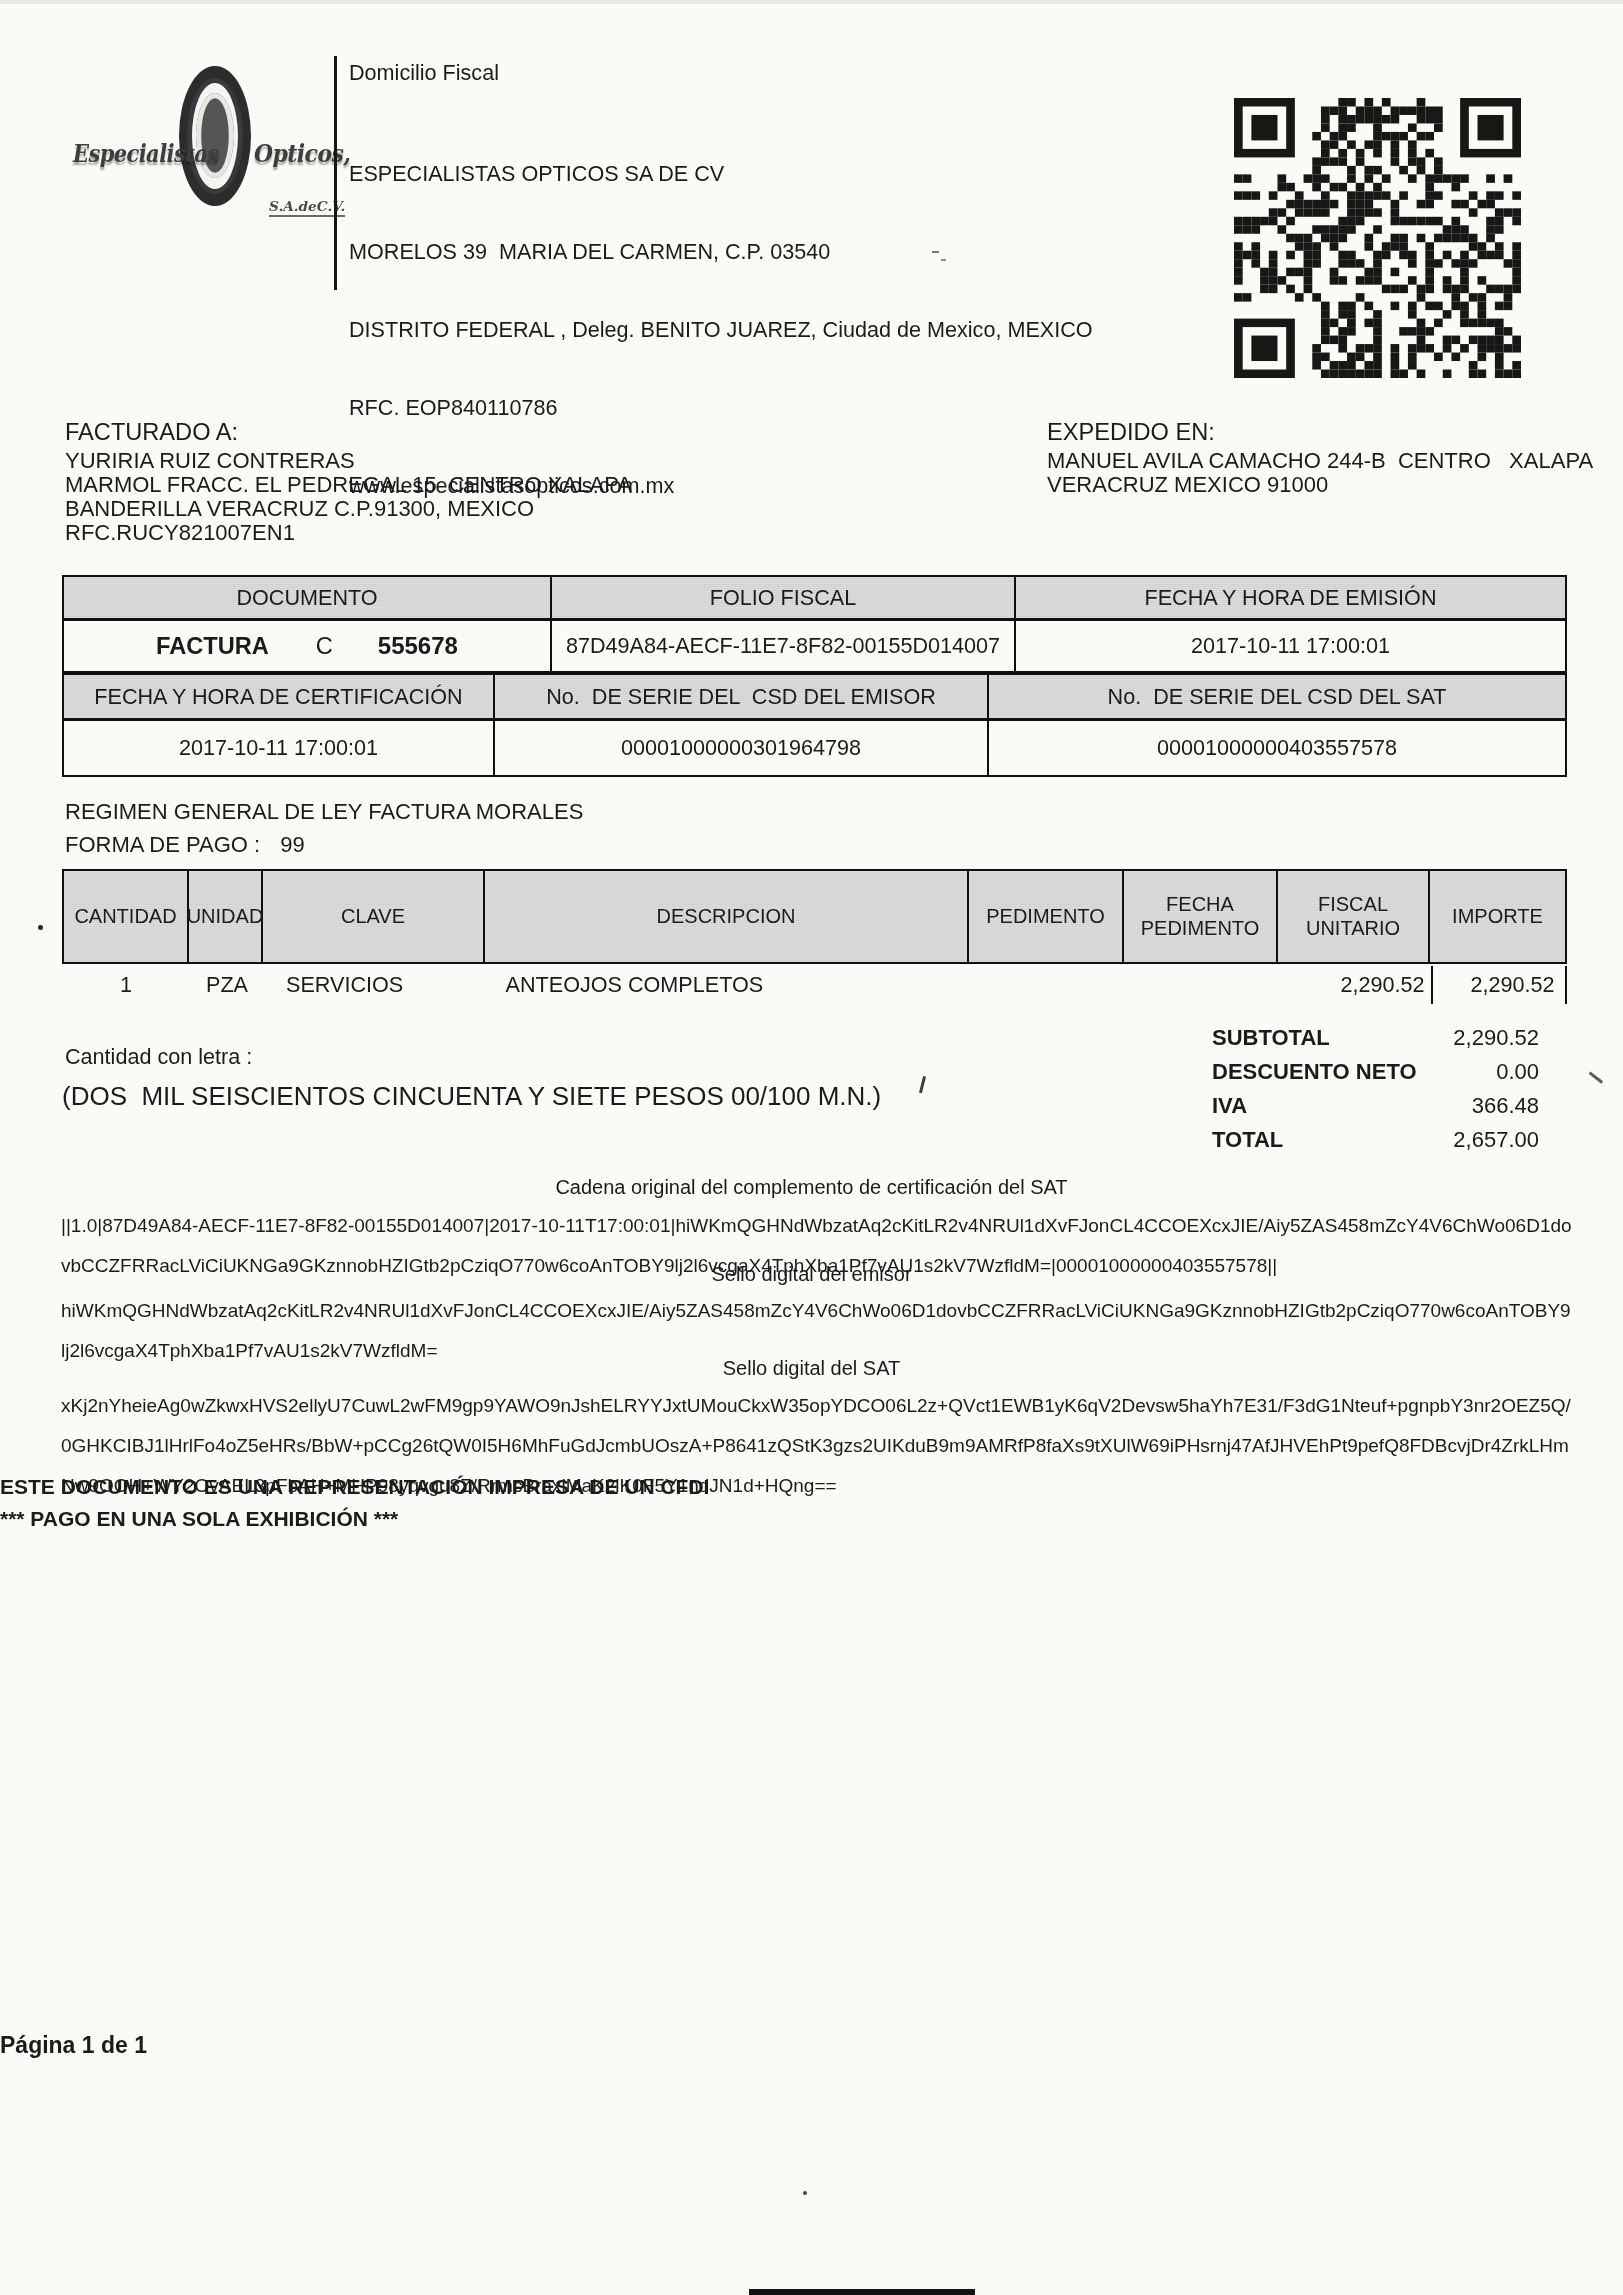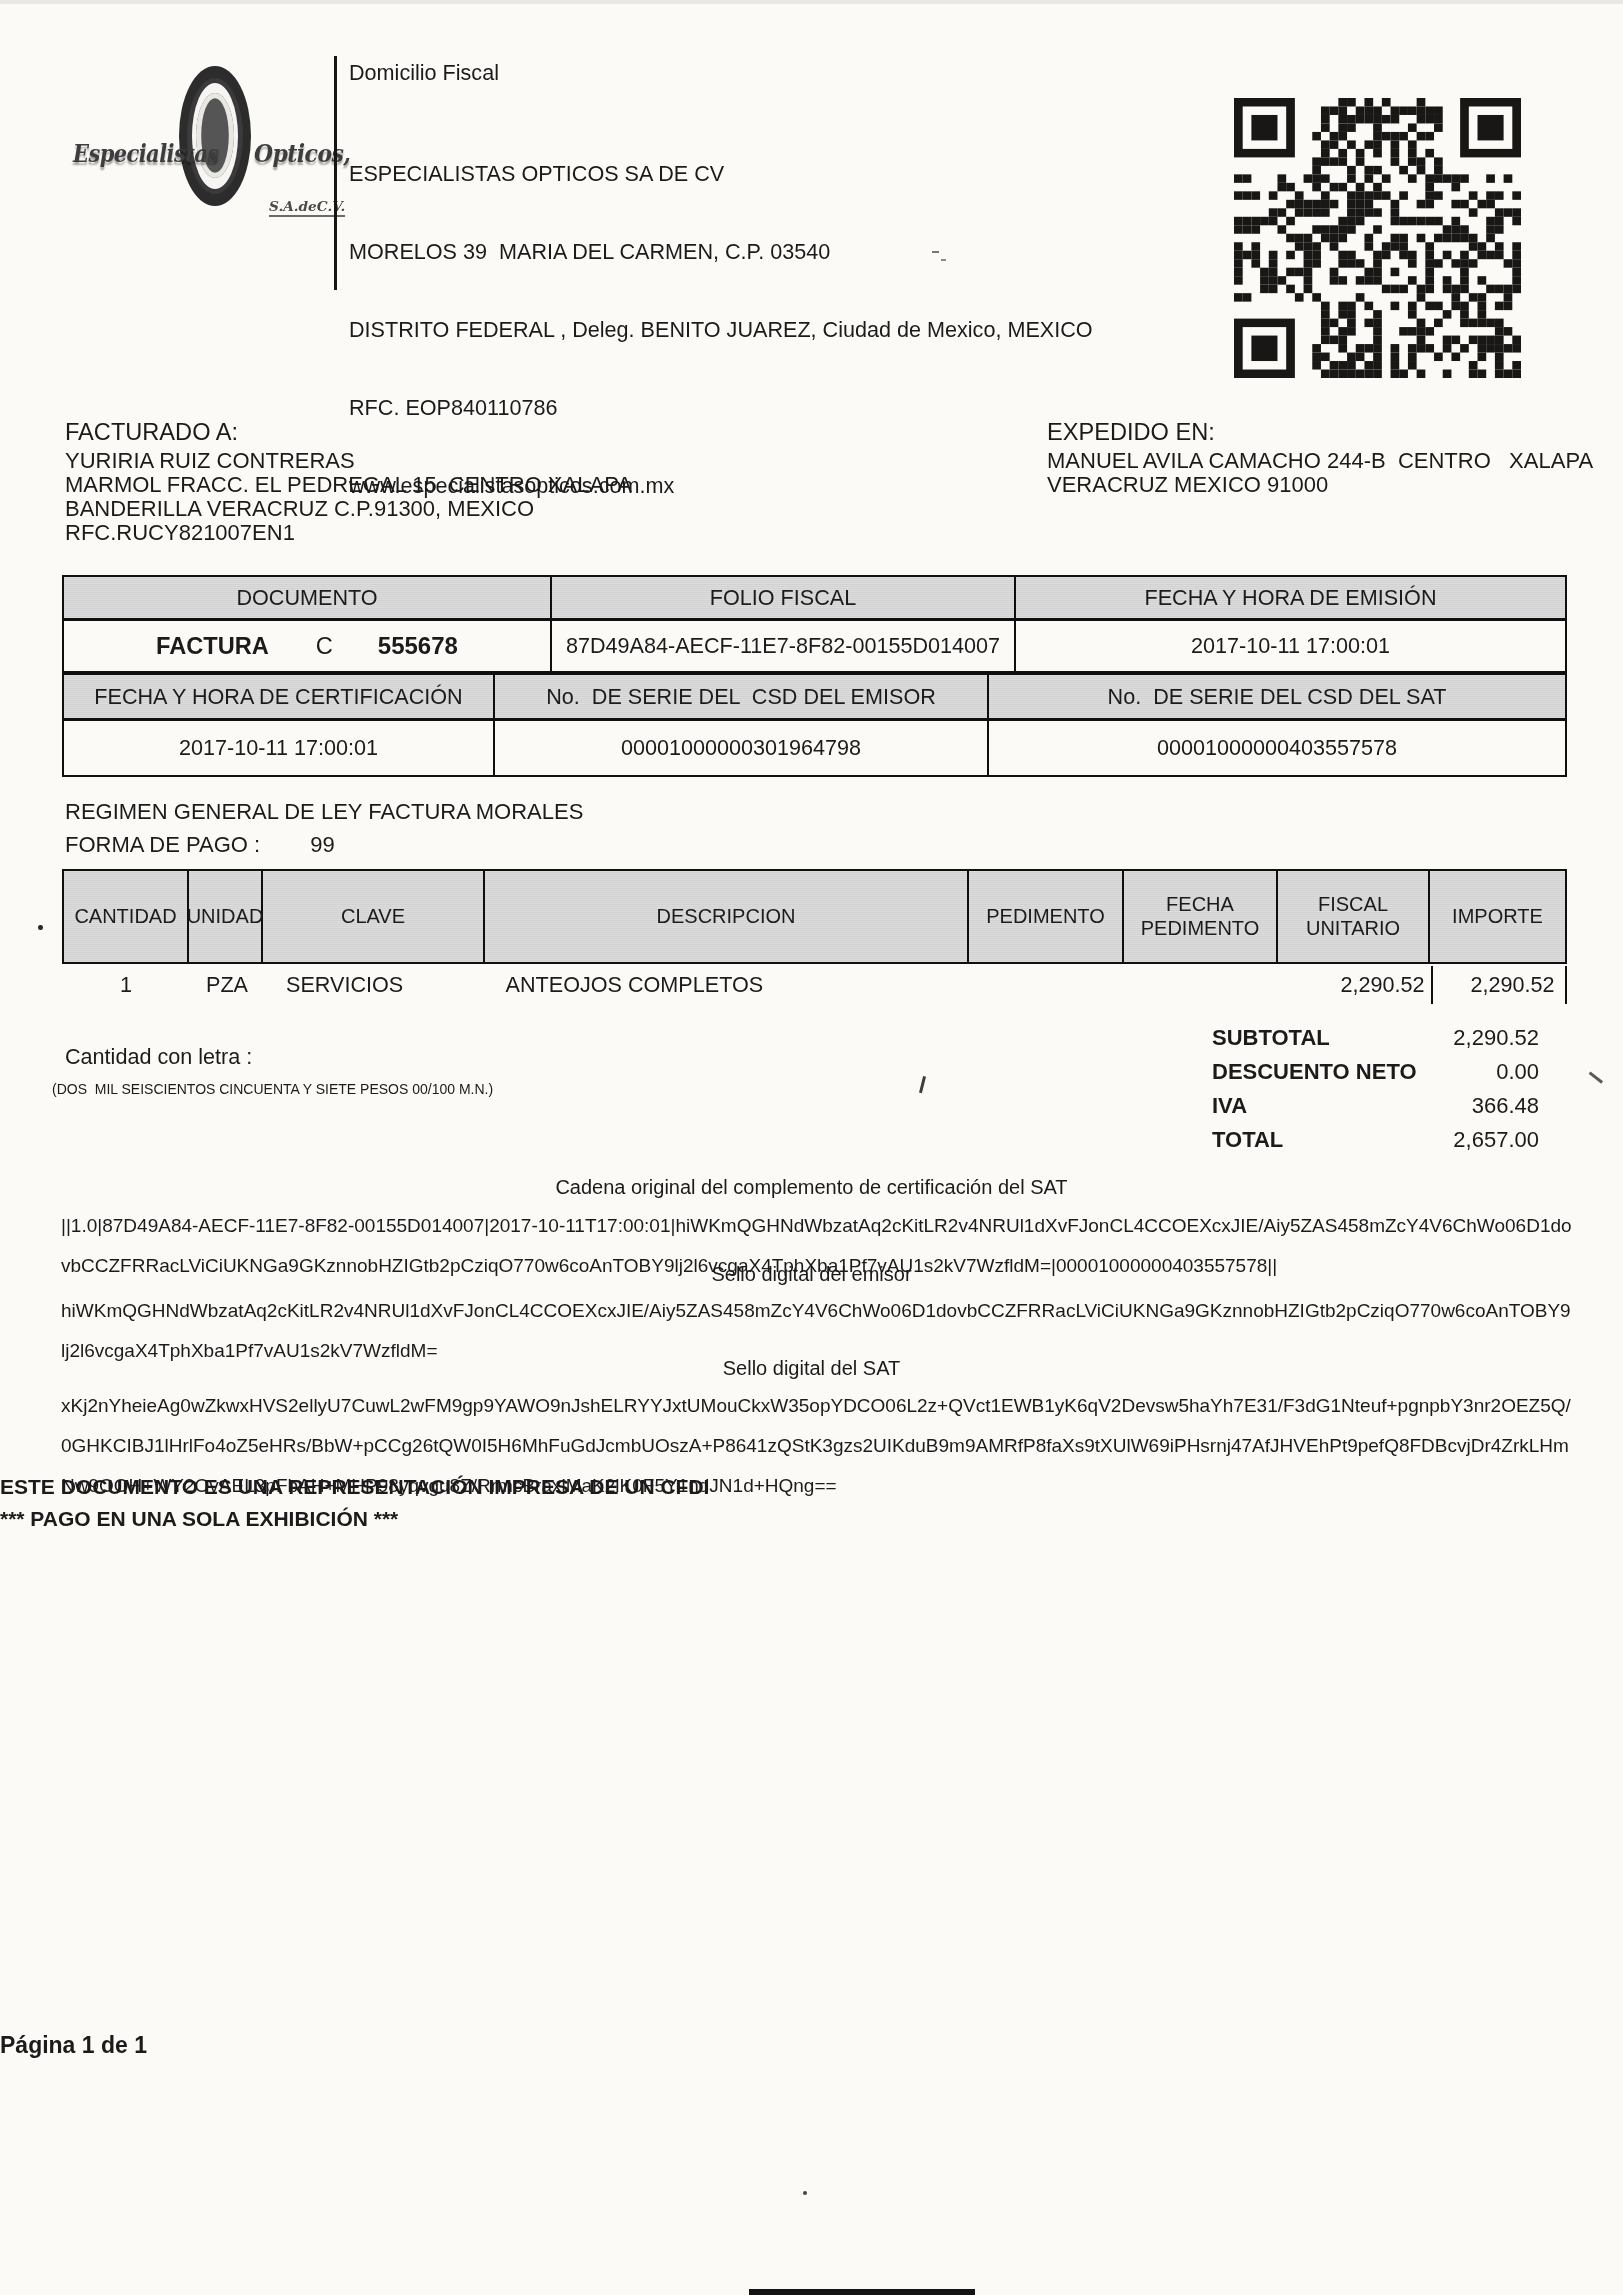--- a/index.html
+++ b/index.html
@@ -563,21 +563,21 @@
     <div class="row d2r">
       <div class="rB1">2017-10-11 17:00:01</div>
       <div class="rB2">00001000000301964798</div>
       <div class="rB3">00001000000403557578</div>
     </div>
   </div>
 
   <div class="abs" style="left:65px;top:799px;font-size:22px">REGIMEN GENERAL DE LEY FACTURA MORALES</div>
   <div class="abs" style="left:65px;top:832px;font-size:22px">
     <span>FORMA DE PAGO :</span>
-    <span style="margin-left:44px">99</span>
+    <span style="margin-left:14px">99</span>
   </div>
 
   <div class="items grey">
     <div class="ic1">CANTIDAD</div>
     <div class="ic2">UNIDAD</div>
     <div class="ic3">CLAVE</div>
     <div class="ic4">DESCRIPCION</div>
     <div class="ic5">PEDIMENTO</div>
     <div class="ic6">FECHA PEDIMENTO</div>
     <div class="ic7">FISCAL UNITARIO</div>
@@ -589,21 +589,21 @@
     <div class="dc2">PZA</div>
     <div class="dc3">SERVICIOS</div>
     <div class="dc4">ANTEOJOS COMPLETOS</div>
     <div class="dc5"></div>
     <div class="dc6"></div>
     <div class="dc7">2,290.52</div>
     <div class="dc8">2,290.52</div>
   </div>
 
   <div class="abs" style="left:65px;top:1044px;font-size:21.6px">Cantidad con letra :</div>
-  <div class="abs pre" style="left:52px;top:1081px;font-size:14px">(DOS  MIL SEISCIENTOS CINCUENTA Y SIETE PESOS 00/100 M.N.)</div>
+  <div class="abs pre" style="left:62px;top:1081px;font-size:26px">(DOS  MIL SEISCIENTOS CINCUENTA Y SIETE PESOS 00/100 M.N.)</div>
 
   <div class="totals">
     <div class="trow">
       <span class="b">SUBTOTAL</span>
       <span>2,290.52</span>
     </div>
     <div class="trow">
       <span class="b">DESCUENTO NETO</span>
       <span>0.00</span>
     </div>

